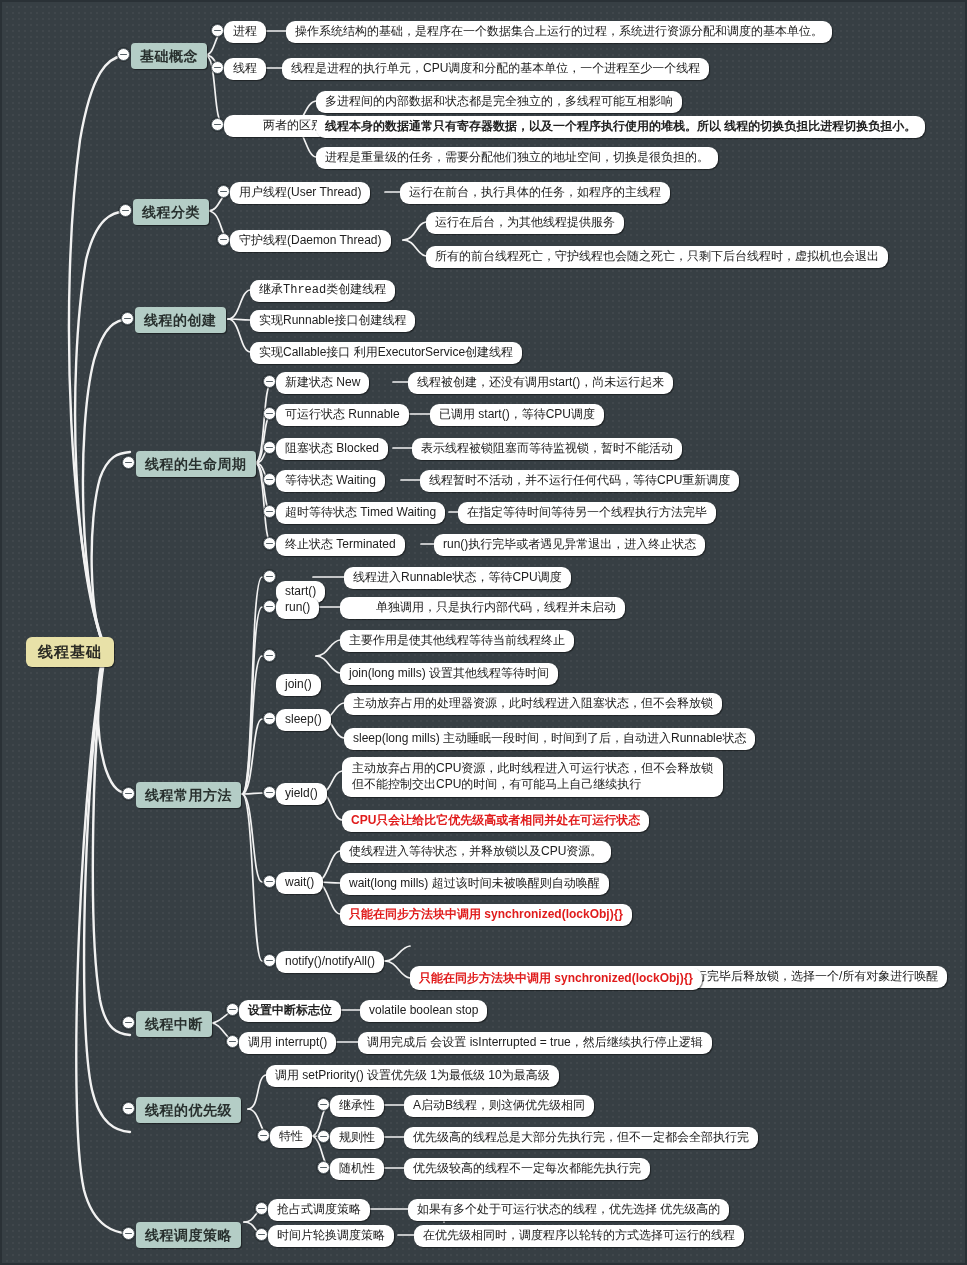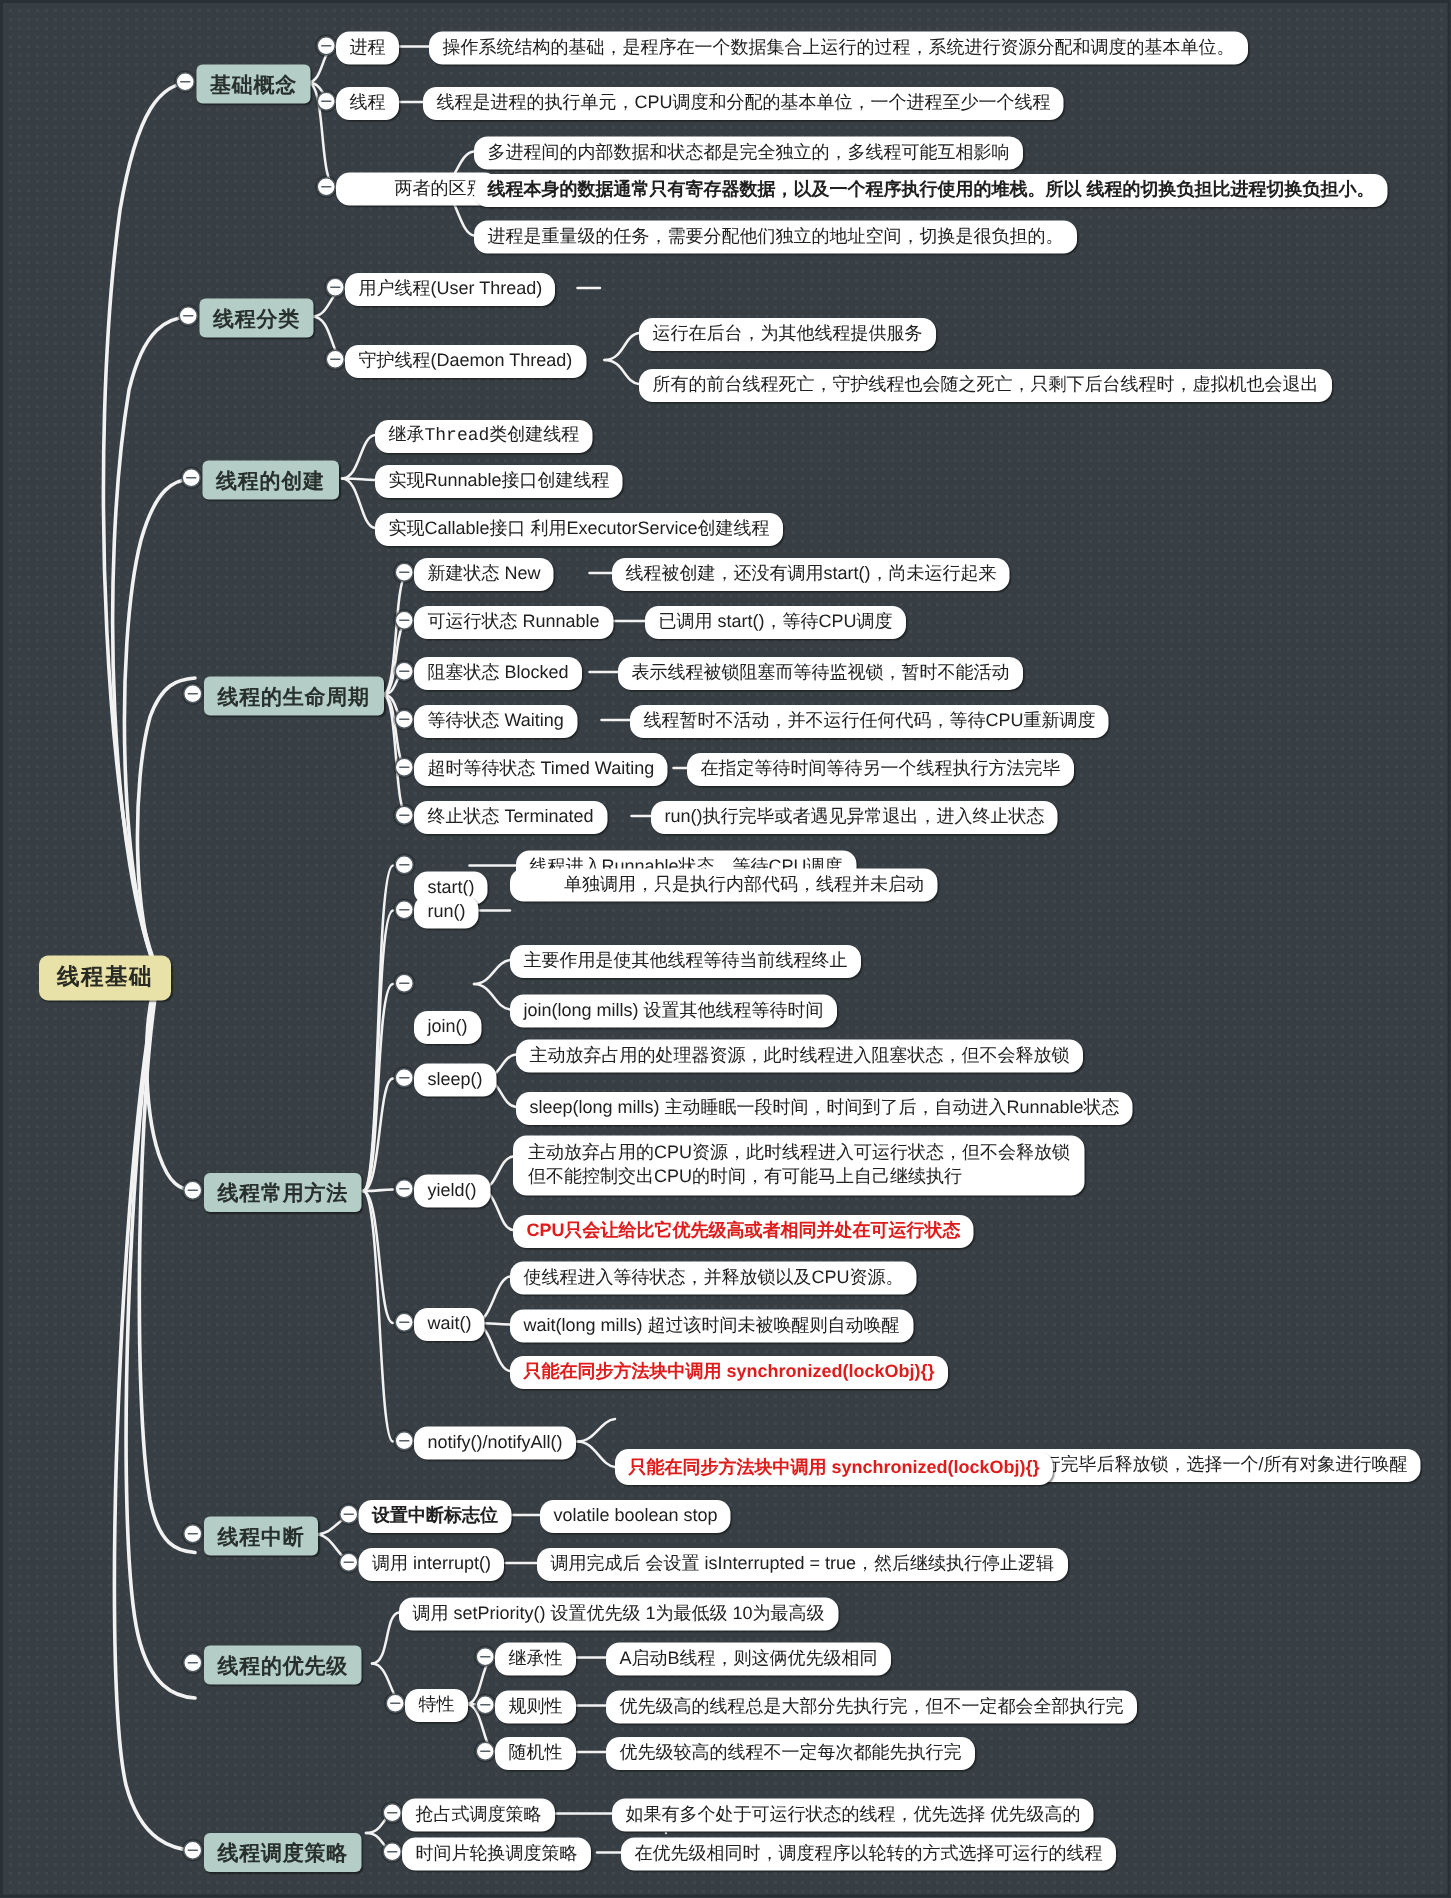--- a/index.html
+++ b/index.html
@@ -237,20 +237,23 @@
 
   <span class="toggle" style="left:119px; top:204px;"></span>
   <div class="node branch" style="left:133px; top:199px;">
     <span>线程分类</span>
   </div>
 
   <span class="toggle" style="left:217px; top:185px;"></span>
   <div class="node leaf" style="left:230px; top:182px;">
     <span>用户线程(User Thread)</span>
   </div>
+  <div class="node leaf" style="left:400px; top:182px;">
+    <span>运行在前台，执行具体的任务，如程序的主线程</span>
+  </div>
 
   <span class="toggle" style="left:217px; top:233px;"></span>
   <div class="node leaf" style="left:230px; top:230px;">
     <span>守护线程(Daemon Thread)</span>
   </div>
   <div class="node leaf" style="left:426px; top:212px;">
     <span>运行在后台，为其他线程提供服务</span>
   </div>
   <div class="node leaf" style="left:426px; top:246px;">
     <span>所有的前台线程死亡，守护线程也会随之死亡，只剩下后台线程时，虚拟机也会退出</span>
@@ -333,21 +336,21 @@
     <span>start()</span>
   </div>
   <div class="node leaf" style="left:344px; top:567px;">
     <span>线程进入Runnable状态，等待CPU调度</span>
   </div>
 
   <span class="toggle" style="left:263px; top:600px;"></span>
   <div class="node leaf" style="left:276px; top:597px;">
     <span>run()</span>
   </div>
-  <div class="node leaf" style="left:340px; top:579px;padding-left:36px;">
+  <div class="node leaf" style="left:340px; top:597px;padding-left:36px;">
     <span>单独调用，只是执行内部代码，线程并未启动</span>
   </div>
 
   <span class="toggle" style="left:263px; top:649px;"></span>
   <div class="node leaf" style="left:276px; top:674px;">
     <span>join()</span>
   </div>
   <div class="node leaf" style="left:340px; top:630px;">
     <span>主要作用是使其他线程等待当前线程终止</span>
   </div>

